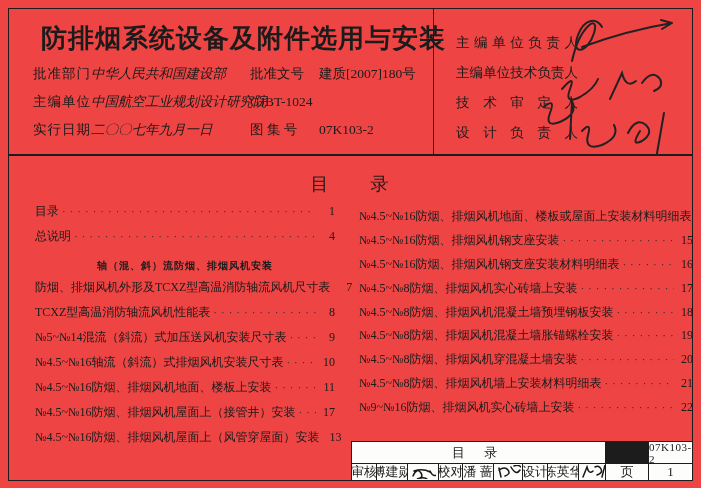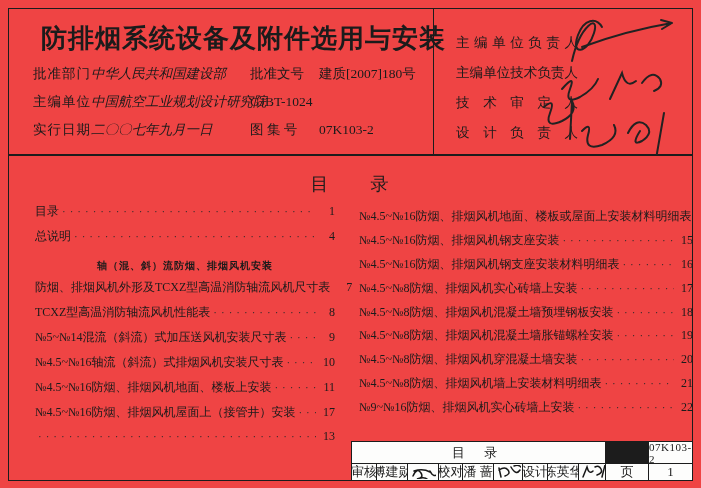--- a/index.html
+++ b/index.html
@@ -151,20 +151,21 @@
           <span class="t">№4.5~№16防烟、排烟风机地面、楼板上安装</span>
           <span class="dots">······································································</span>
           <span class="p">11</span>
         </div>
         <div class="toc-entry">
           <span class="t">№4.5~№16防烟、排烟风机屋面上（接管井）安装</span>
           <span class="dots">······································································</span>
           <span class="p">17</span>
         </div>
         <div class="toc-entry">
+          <span class="t">№4.5~№16防烟、排烟风机屋面上（风管穿屋面）安装</span>
           <span class="dots">······································································</span>
           <span class="p">13</span>
         </div>
       </div>
     <div class="toc-col toc-right">
         <div class="toc-entry">
           <span class="t">№4.5~№16防烟、排烟风机地面、楼板或屋面上安装材料明细表</span>
           <span class="dots">······································································</span>
           <span class="p">14</span>
         </div>

